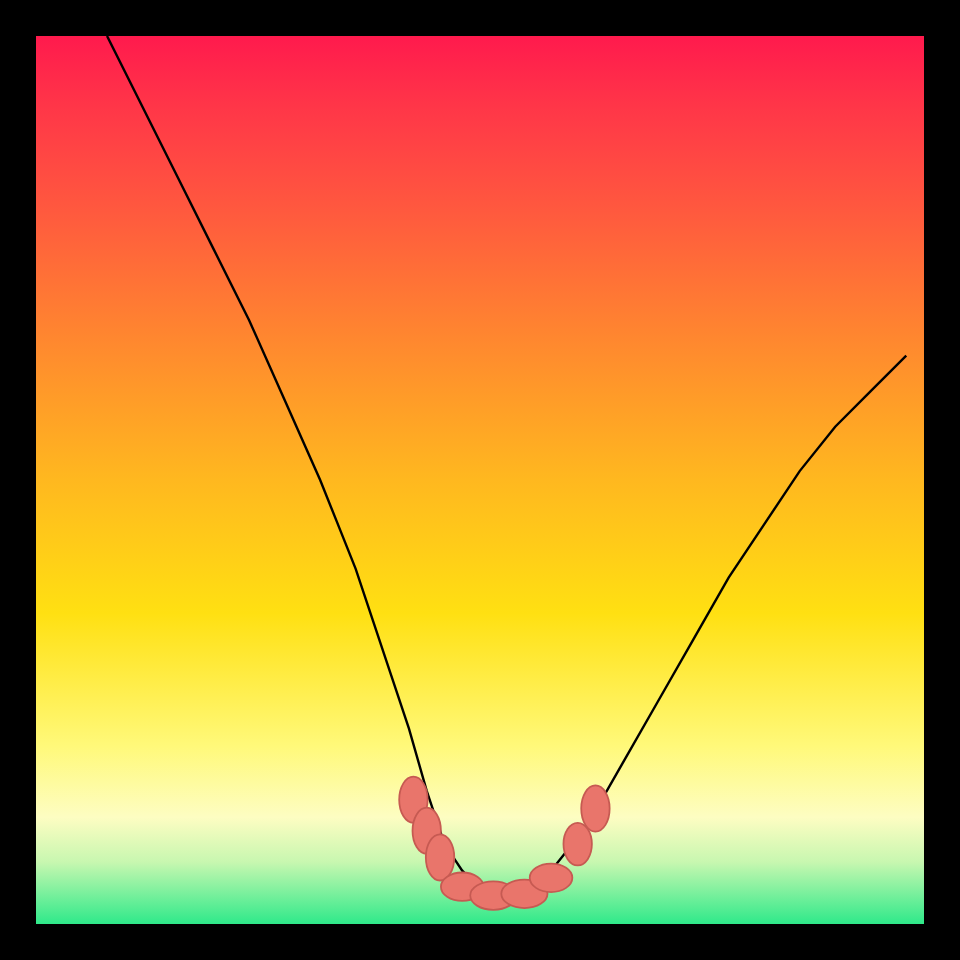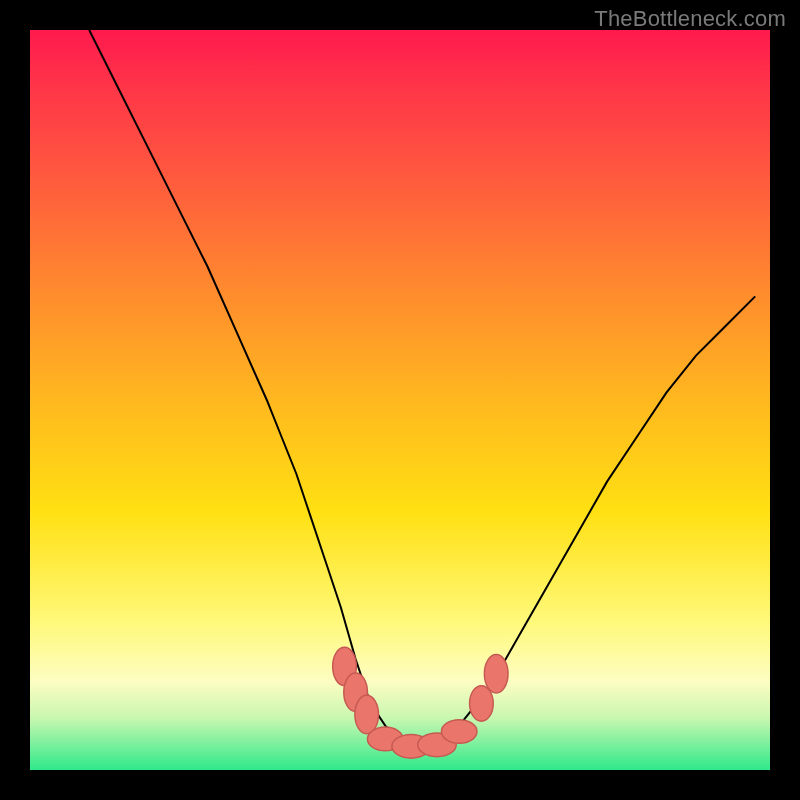--- a/index.html
+++ b/index.html
@@ -75,14 +75,13 @@
           <ellipse cx="45.50" cy="92.50" rx="1.6" ry="2.6" fill="#e9756b" stroke="#c65a52" stroke-width="0.2"></ellipse>
           <ellipse cx="48.00" cy="95.80" rx="2.4" ry="1.6" fill="#e9756b" stroke="#c65a52" stroke-width="0.2"></ellipse>
           <ellipse cx="51.50" cy="96.80" rx="2.6" ry="1.6" fill="#e9756b" stroke="#c65a52" stroke-width="0.2"></ellipse>
           <ellipse cx="55.00" cy="96.60" rx="2.6" ry="1.6" fill="#e9756b" stroke="#c65a52" stroke-width="0.2"></ellipse>
           <ellipse cx="58.00" cy="94.80" rx="2.4" ry="1.6" fill="#e9756b" stroke="#c65a52" stroke-width="0.2"></ellipse>
           <ellipse cx="61.00" cy="91.00" rx="1.6" ry="2.4" fill="#e9756b" stroke="#c65a52" stroke-width="0.2"></ellipse>
           <ellipse cx="63.00" cy="87.00" rx="1.6" ry="2.6" fill="#e9756b" stroke="#c65a52" stroke-width="0.2"></ellipse>
         </g>
     </svg>
   </div>
-  <div class="watermark">TheBottleneck.com</div>
 </div>
 
 </body></html>

